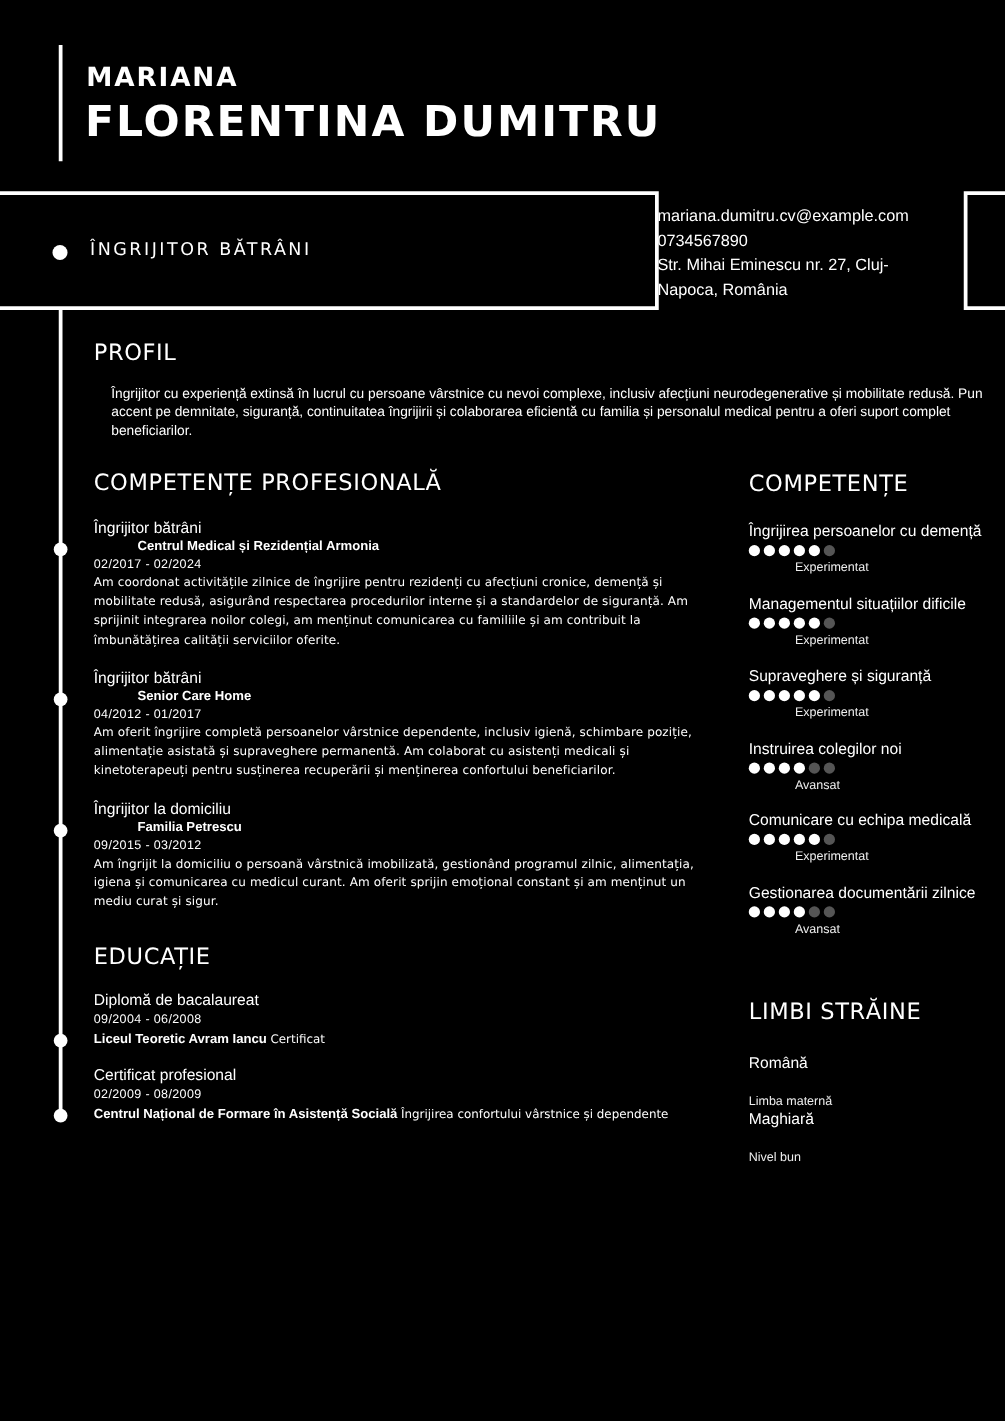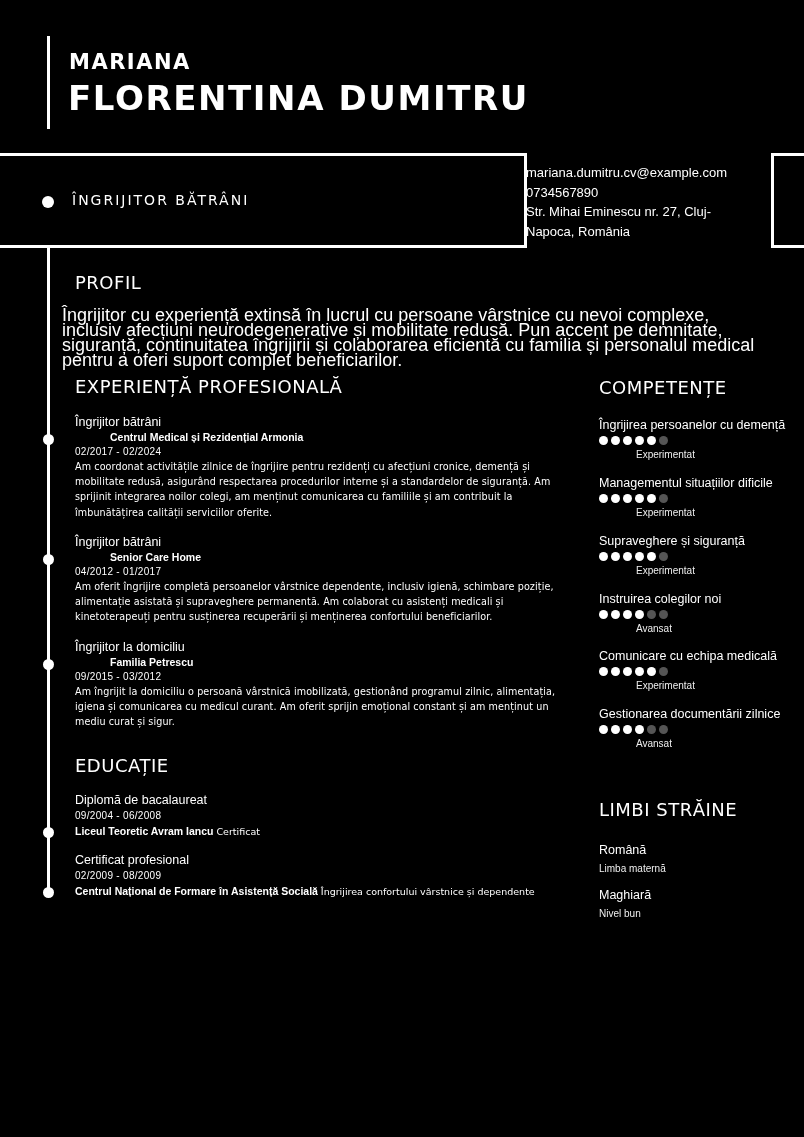--- a/index.html
+++ b/index.html
@@ -15,21 +15,21 @@
   .job-title { position: absolute; left: 72px; top: 192px; font-family: "DejaVu Sans", sans-serif; font-size: 14px; letter-spacing: 2px; }
 
   .contact { position: absolute; right: 48px; top: 163px; text-align: left; font-size: 13px; line-height: 19.5px; width: 230px; }
   .right-box { position: absolute; left: 771px; top: 153px; width: 50px; height: 95px; border: 3px solid #fff; }
 
   .timeline { position: absolute; left: 47px; top: 247px; width: 3px; height: 646px; background: #fff; }
   .tdot { position: absolute; left: 43px; width: 11px; height: 11px; border-radius: 50%; background: #fff; }
 
   .section-title { position: absolute; font-family: "DejaVu Sans", sans-serif; font-size: 18px; letter-spacing: 0.5px; }
 
-  .profile-text { position: absolute; left: 62px; top: 308px; width: 700px; font-size: 18px; line-height: 15px; }
+  .profile-text { position: absolute; left: 89px; top: 308px; width: 700px; font-size: 11px; line-height: 15px; }
 
   .job { position: absolute; left: 75px; width: 490px; }
   .job .role { font-size: 12.5px; line-height: 16px; }
   .job .org { font-size: 10.5px; font-weight: bold; line-height: 15px; margin-left: 35px; }
   .job .dates { font-size: 10px; line-height: 14px; letter-spacing: 0.3px; }
   .job .desc { font-family: "DejaVu Sans", sans-serif; font-size: 9.6px; line-height: 15.2px; letter-spacing: 0.1px; }
 
   .edu { position: absolute; left: 75px; width: 500px; }
   .edu .deg { font-size: 12.5px; line-height: 16px; }
   .edu .dates { font-size: 10px; line-height: 16px; letter-spacing: 0.3px; }
@@ -39,21 +39,21 @@
 
   .skill { position: absolute; left: 599px; width: 200px; }
   .skill .sname { font-size: 12.5px; line-height: 16px; }
   .skill .dots { display: flex; gap: 3px; margin-top: 3px; height: 9px; }
   .skill .dots span { width: 9px; height: 9px; border-radius: 50%; background: #fff; }
   .skill .dots span.off { background: #555; }
   .skill .level { font-size: 10px; line-height: 14px; margin-top: 3px; color: #eee; margin-left: 37px; }
 
   .lang { position: absolute; left: 599px; width: 200px; }
   .lang .lname { font-size: 12.5px; line-height: 16px; }
-  .lang .llevel { font-size: 10px; line-height: 14px; margin-top: 4px; color: #eee; }
+  .lang .llevel { font-size: 10px; line-height: 14px; margin-top: 17px; color: #eee; }
 </style>
 </head>
 <body>
 
 <div class="name-bar"></div>
 <div class="first-name">MARIANA</div>
 <div class="last-name">FLORENTINA DUMITRU</div>
 
 <div class="title-box"></div>
 <div class="title-dot"></div>
@@ -70,21 +70,21 @@
 <div class="timeline"></div>
 <div class="tdot" style="top:434px"></div>
 <div class="tdot" style="top:554px"></div>
 <div class="tdot" style="top:659px"></div>
 <div class="tdot" style="top:827px"></div>
 <div class="tdot" style="top:887px"></div>
 
 <div class="section-title" style="left:75px; top:272px;">PROFIL</div>
 <div class="profile-text">Îngrijitor cu experiență extinsă în lucrul cu persoane vârstnice cu nevoi complexe, inclusiv afecțiuni neurodegenerative și mobilitate redusă. Pun accent pe demnitate, siguranță, continuitatea îngrijirii și colaborarea eficientă cu familia și personalul medical pentru a oferi suport complet beneficiarilor.</div>
 
-<div class="section-title" style="left:75px; top:376px;">EXPERIENȚĂ PROFESIONALĂ</div>
+<div class="section-title" style="left:75px; top:376px;">COMPETENȚE PROFESIONALĂ</div>
 
 <div class="job" style="top:414px">
   <div class="role">Îngrijitor bătrâni</div>
   <div class="org">Centrul Medical și Rezidențial Armonia</div>
   <div class="dates">02/2017 - 02/2024</div>
   <div class="desc">Am coordonat activitățile zilnice de îngrijire pentru rezidenți cu afecțiuni cronice, demență și mobilitate redusă, asigurând respectarea procedurilor interne și a standardelor de siguranță. Am sprijinit integrarea noilor colegi, am menținut comunicarea cu familiile și am contribuit la îmbunătățirea calității serviciilor oferite.</div>
 </div>
 
 <div class="job" style="top:534px">
   <div class="role">Îngrijitor bătrâni</div>

